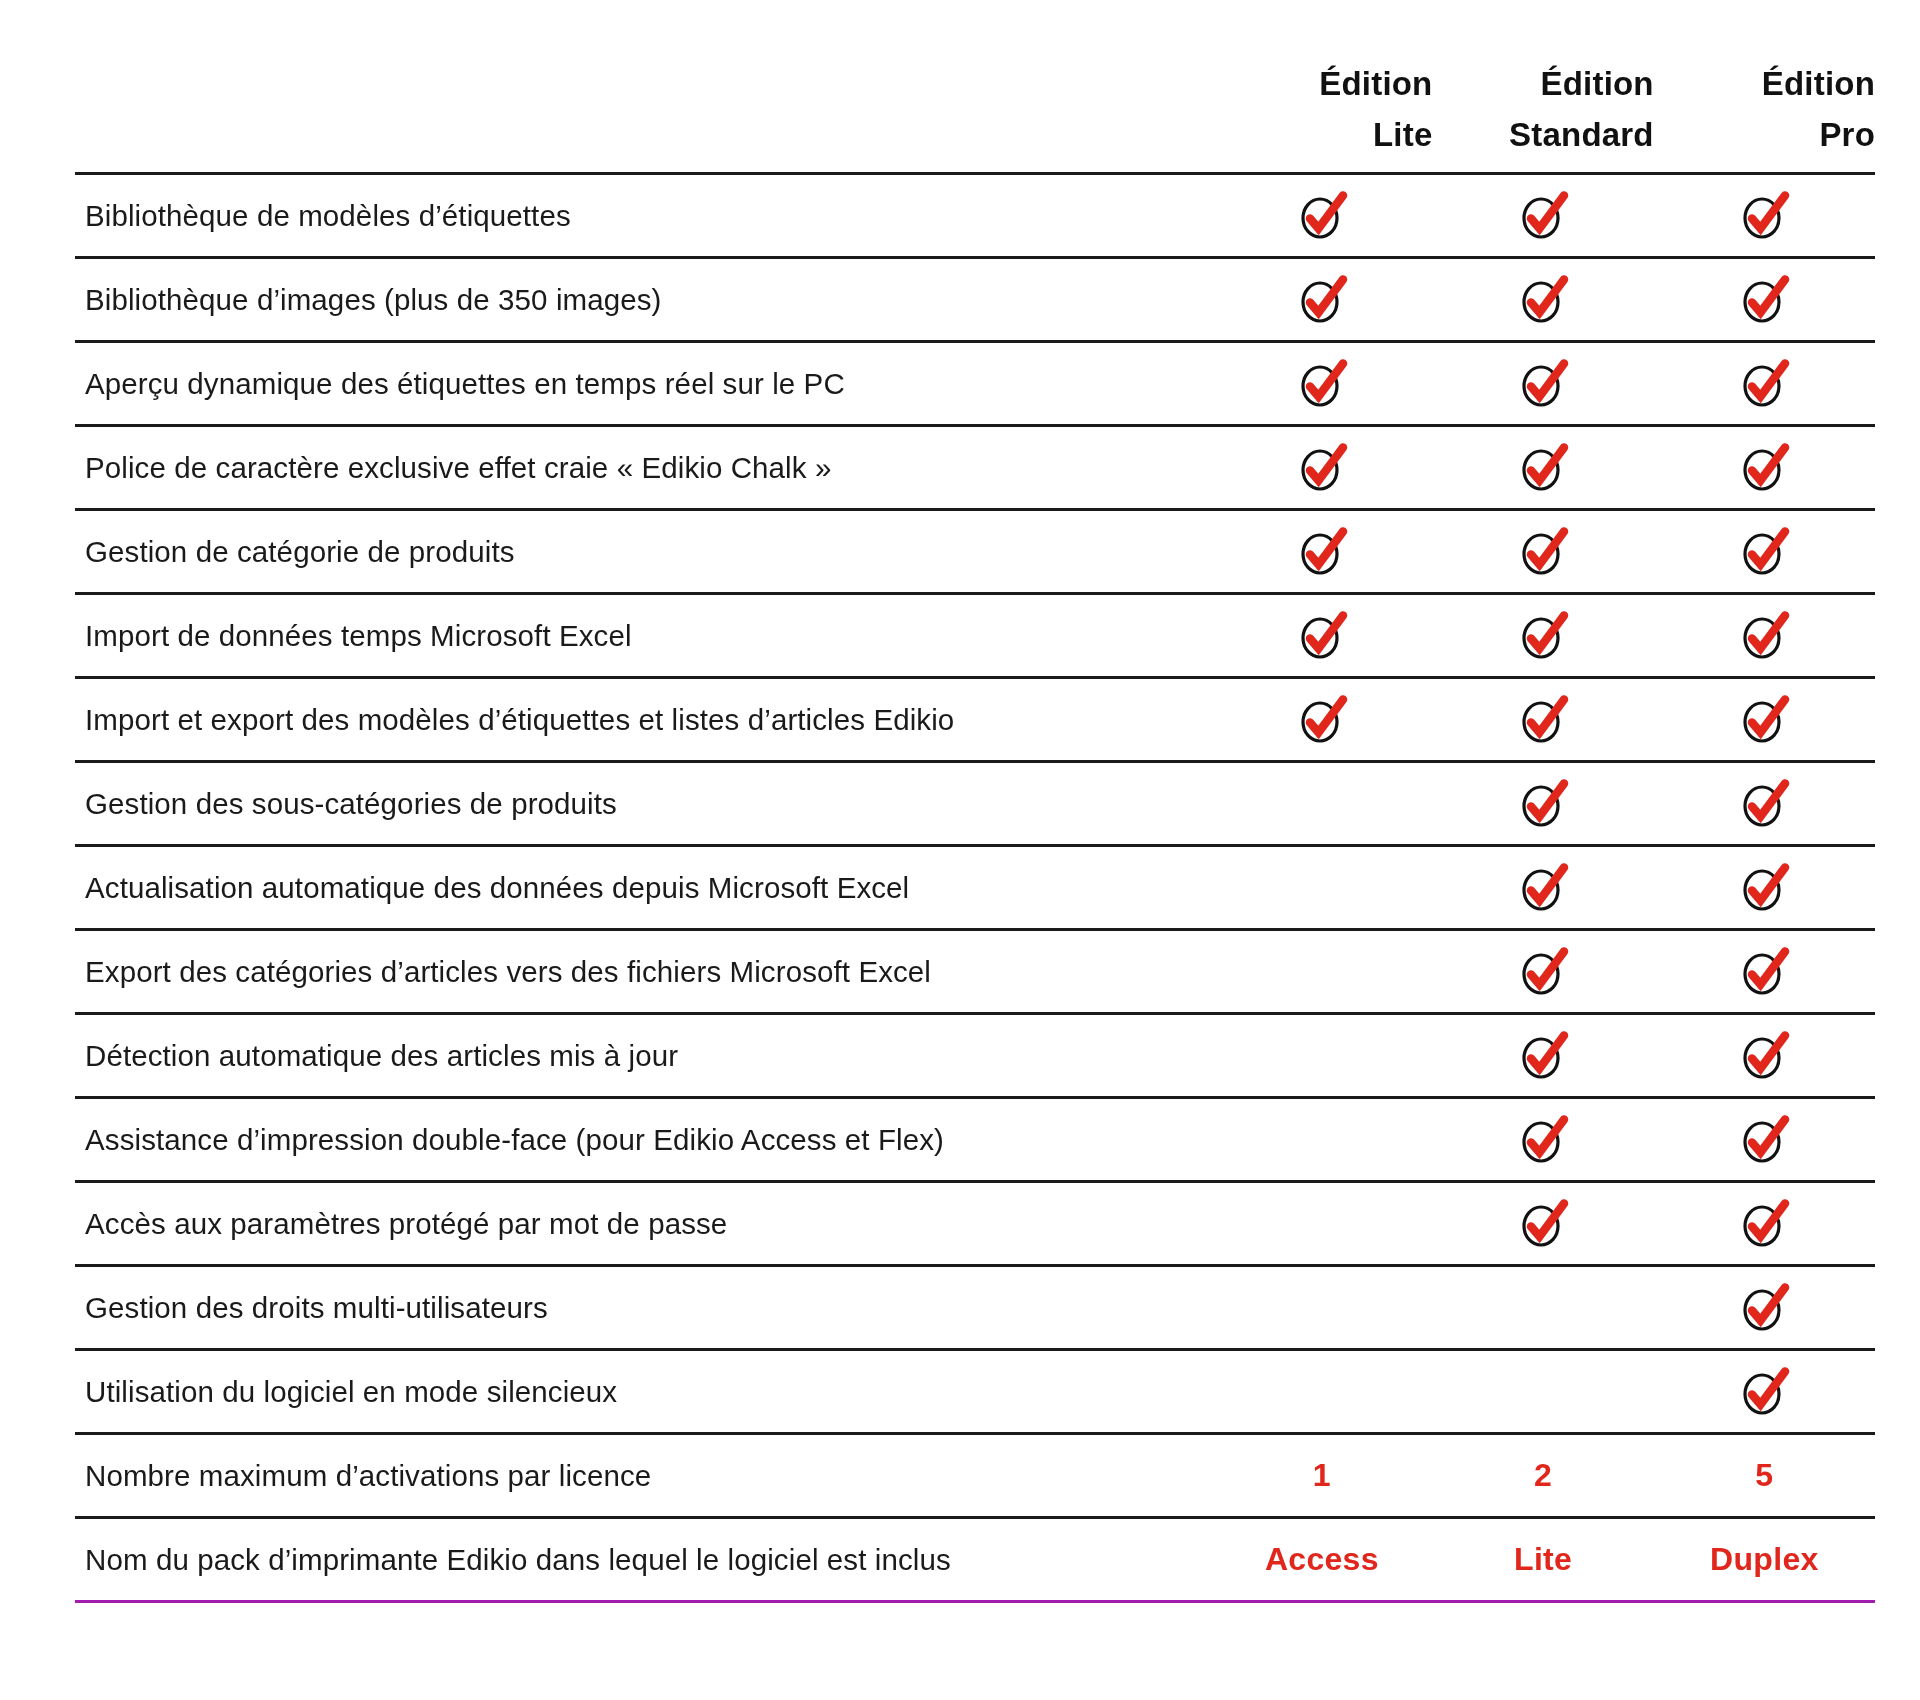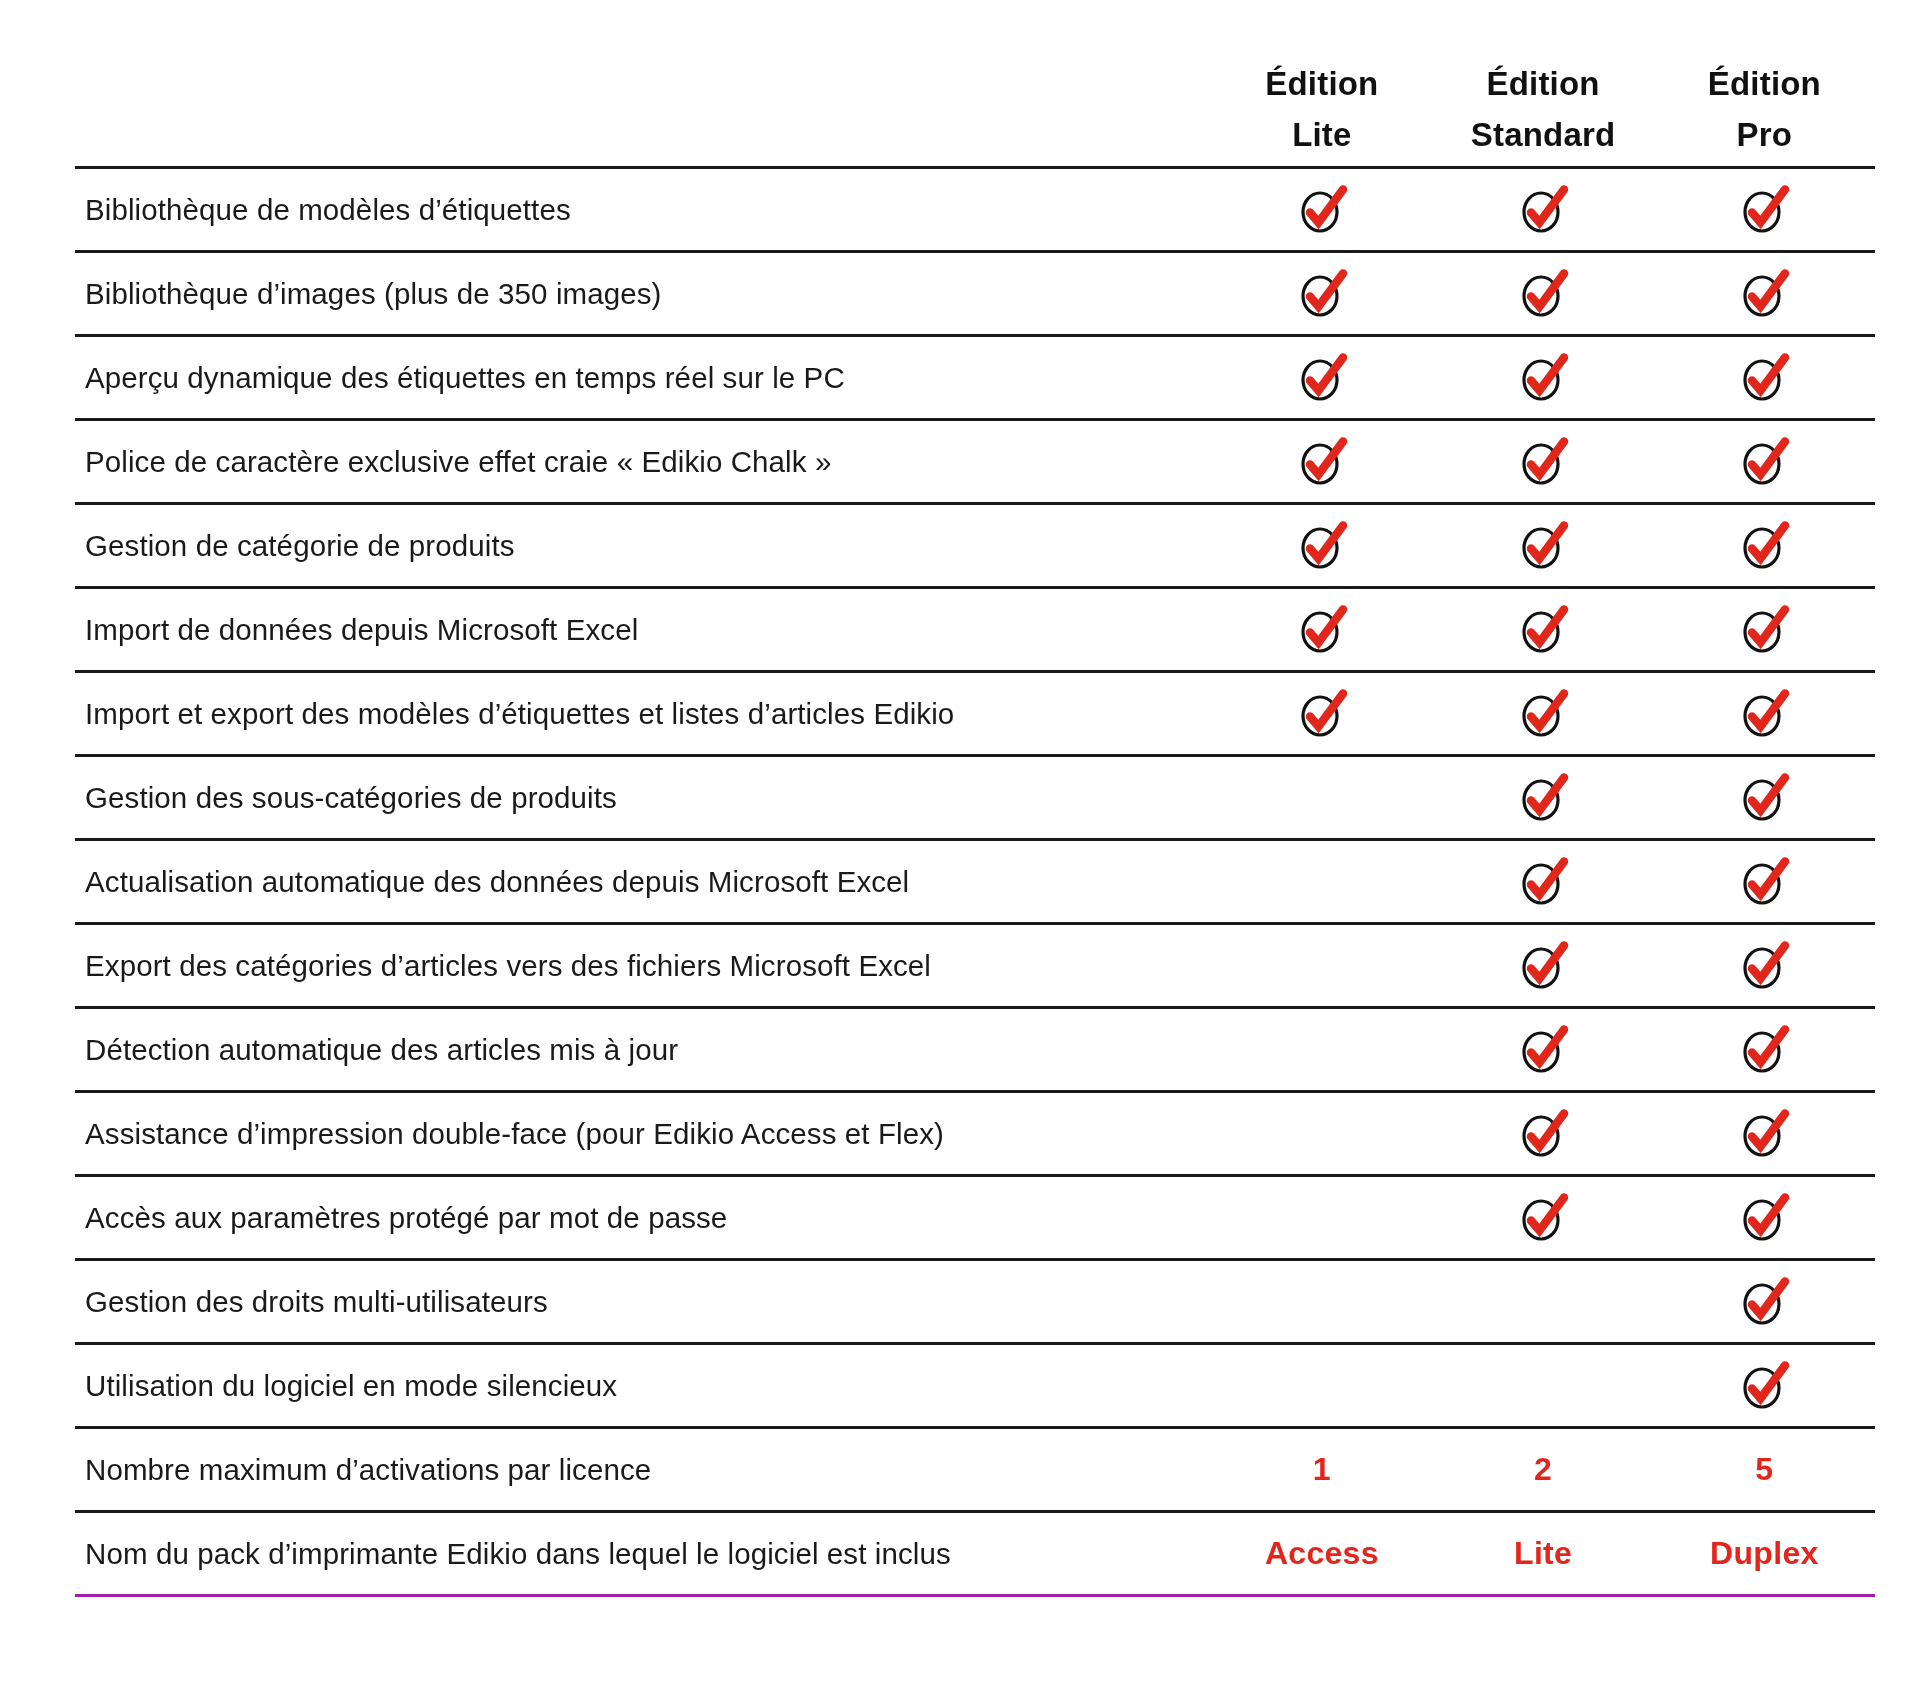--- a/index.html
+++ b/index.html
@@ -39,22 +39,22 @@
   thead th {
     padding: 0;
     vertical-align: bottom;
     border: none;
   }
   th.feature-head {
     height: 160px;
   }
   th.ed-head {
     height: 160px;
-    text-align: center;
-    padding-bottom: 6px;
+    text-align: right;
+    padding-bottom: 12px;
   }
   .ed-head .ed-line {
     display: block;
     font-weight: bold;
     font-size: 33px;
     line-height: 1.55;
     color: #111111;
     letter-spacing: 0.2px;
   }
 
@@ -209,21 +209,21 @@
                 <ellipse cx="24" cy="28" rx="17" ry="19" fill="none" stroke="#111111" stroke-width="3.2"></ellipse>
                 <path d="M14 28.5 L22.5 38.5 L47 5.5" fill="none" stroke="#e1261c" stroke-width="8.5" stroke-linecap="round" stroke-linejoin="miter"></path>
               </svg></span></td>
     <td class="cell"><span class="check-wrap"><svg width="52" height="52" viewBox="0 0 52 52" xmlns="http://www.w3.org/2000/svg">
                 <ellipse cx="24" cy="28" rx="17" ry="19" fill="none" stroke="#111111" stroke-width="3.2"></ellipse>
                 <path d="M14 28.5 L22.5 38.5 L47 5.5" fill="none" stroke="#e1261c" stroke-width="8.5" stroke-linecap="round" stroke-linejoin="miter"></path>
               </svg></span></td>
   </tr>
 
   <tr>
-    <td class="feature">Import de données depuis Microsoft Excel</td>
+    <td class="feature">Import de données temps Microsoft Excel</td>
     <td class="cell"><span class="check-wrap"><svg width="52" height="52" viewBox="0 0 52 52" xmlns="http://www.w3.org/2000/svg">
                 <ellipse cx="24" cy="28" rx="17" ry="19" fill="none" stroke="#111111" stroke-width="3.2"></ellipse>
                 <path d="M14 28.5 L22.5 38.5 L47 5.5" fill="none" stroke="#e1261c" stroke-width="8.5" stroke-linecap="round" stroke-linejoin="miter"></path>
               </svg></span></td>
     <td class="cell"><span class="check-wrap"><svg width="52" height="52" viewBox="0 0 52 52" xmlns="http://www.w3.org/2000/svg">
                 <ellipse cx="24" cy="28" rx="17" ry="19" fill="none" stroke="#111111" stroke-width="3.2"></ellipse>
                 <path d="M14 28.5 L22.5 38.5 L47 5.5" fill="none" stroke="#e1261c" stroke-width="8.5" stroke-linecap="round" stroke-linejoin="miter"></path>
               </svg></span></td>
     <td class="cell"><span class="check-wrap"><svg width="52" height="52" viewBox="0 0 52 52" xmlns="http://www.w3.org/2000/svg">
                 <ellipse cx="24" cy="28" rx="17" ry="19" fill="none" stroke="#111111" stroke-width="3.2"></ellipse>

